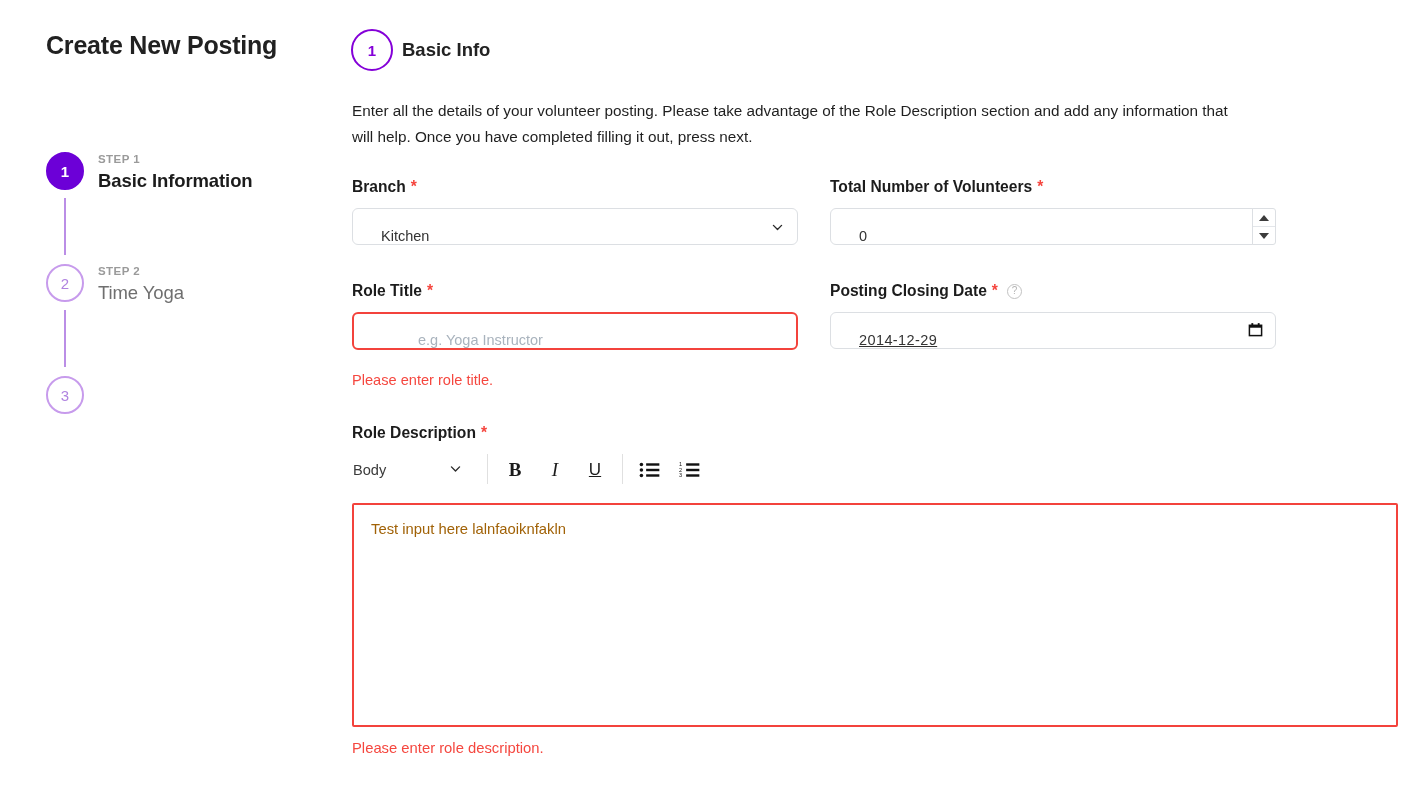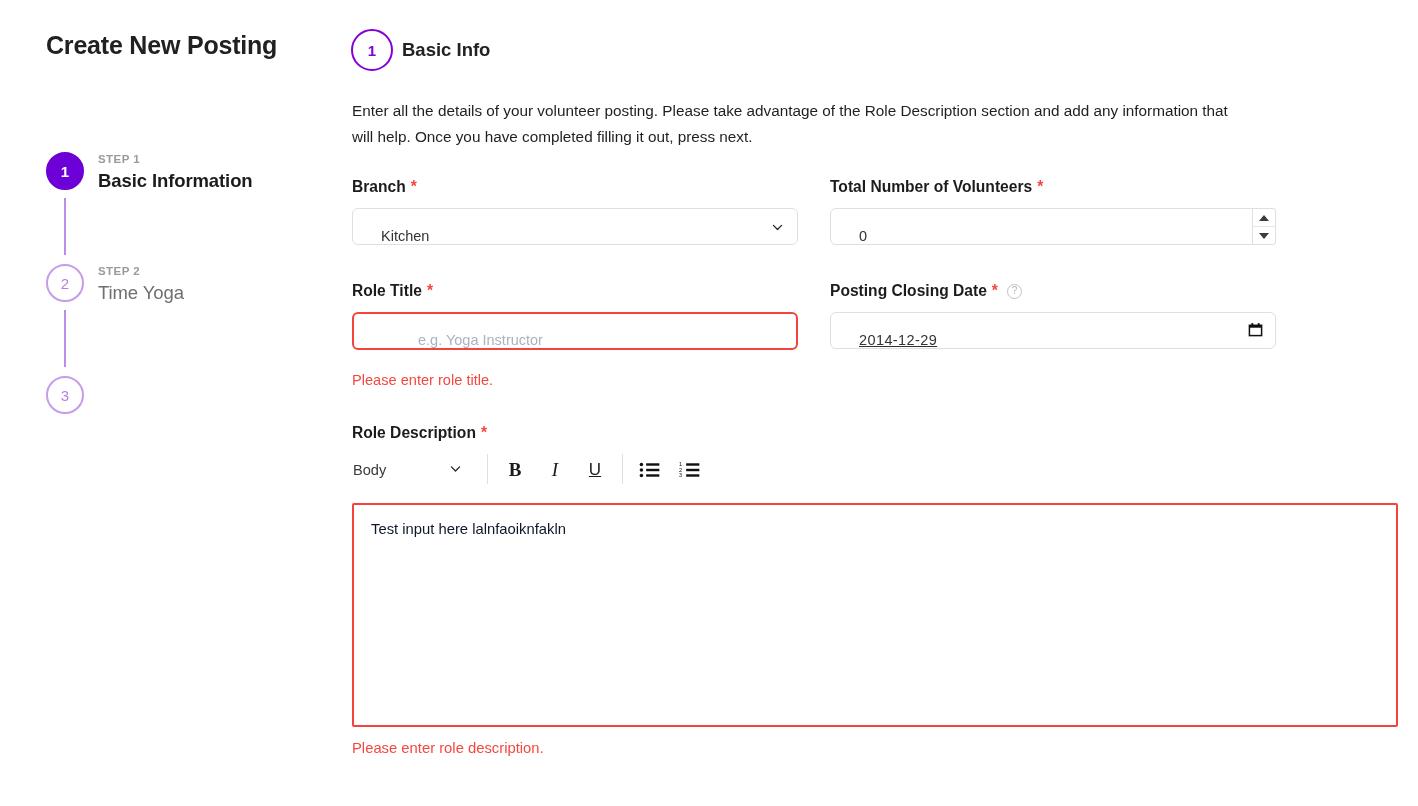--- a/index.html
+++ b/index.html
@@ -262,21 +262,21 @@
   .tb-btn.i { font-style: italic; font-family: "Liberation Serif", serif; font-size: 19px; }
   .tb-btn.u { text-decoration: underline; font-size: 17px; }
 
   .textarea-box {
     height: 224px;
     border: 2px solid #f3433c;
     border-radius: 2px;
     background: #fff;
     padding: 16px 17px;
     font-size: 14.8px;
-    color: #0f172a;
+    color: #a16207;
   }
 
   .bottom-err {
     margin-top: 13px;
     font-size: 14.8px;
     color: #f5473f;
   }
 </style>
 </head>
 <body>

